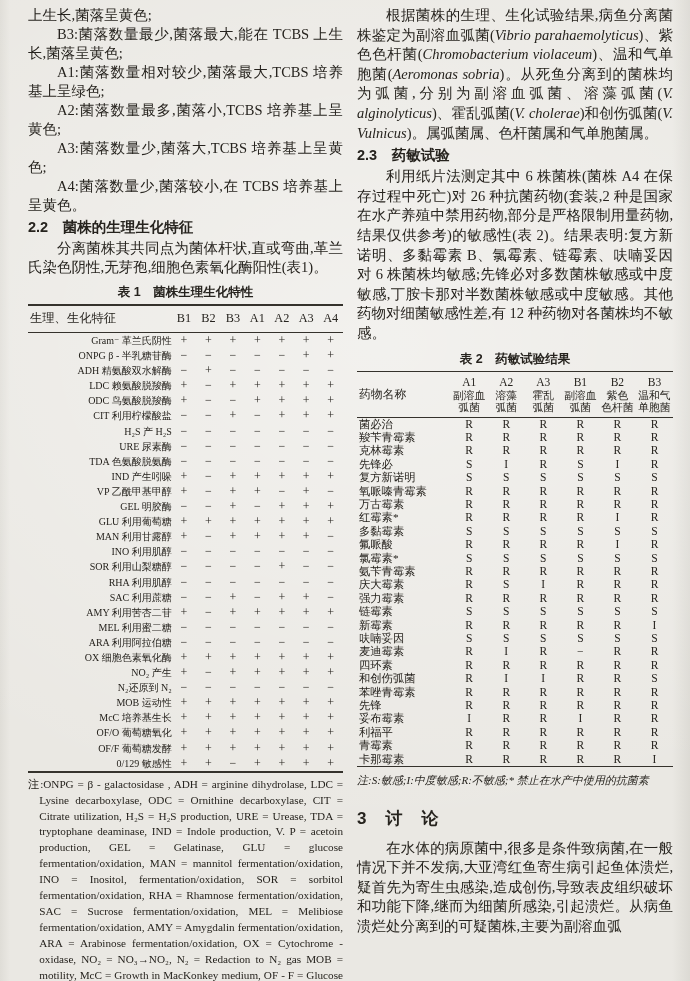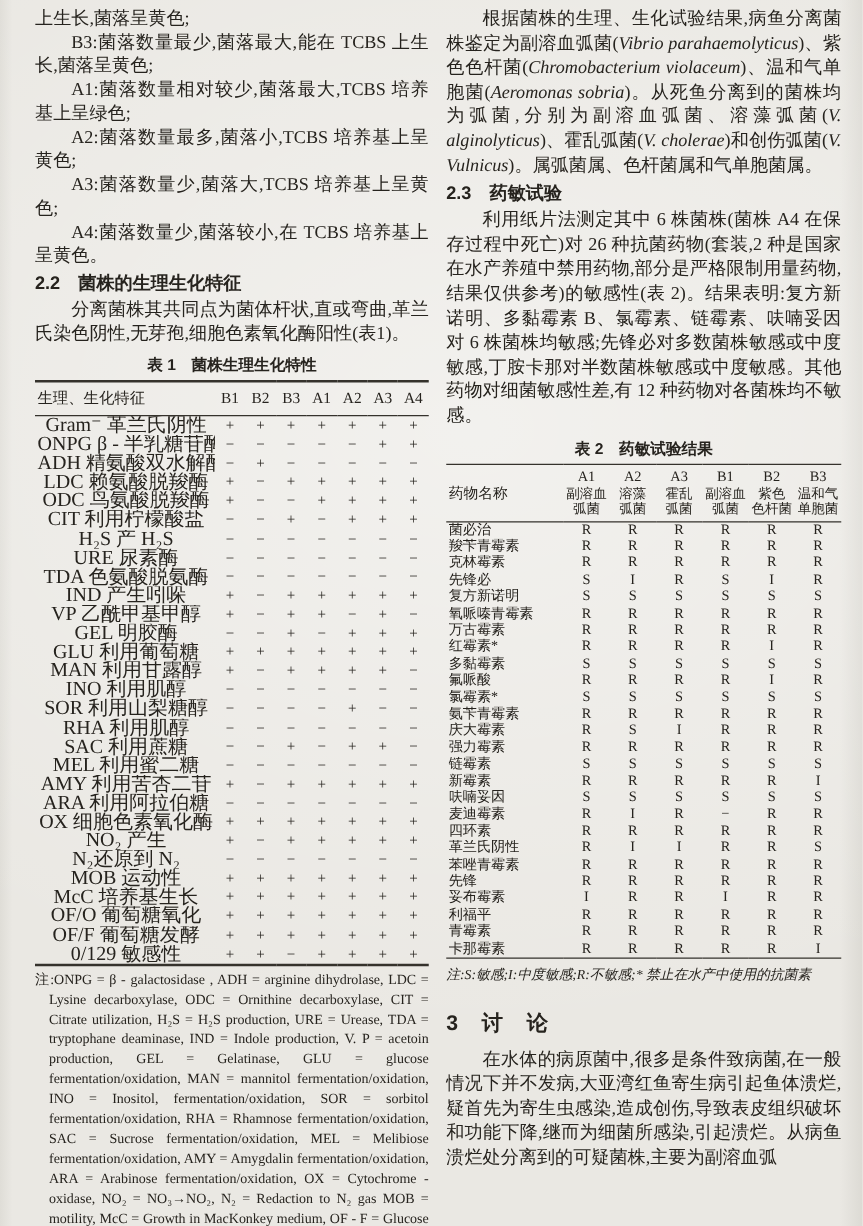--- a/index.html
+++ b/index.html
@@ -29,21 +29,21 @@
   .tcap{font-family:"Liberation Sans","DejaVu Sans",sans-serif;font-weight:bold;
         font-size:12.5px;text-align:center;margin:7px 0 3px 0;}
 
   table{border-collapse:collapse;width:100%;table-layout:fixed;}
   .t1{border-top:2px solid #35322c;border-bottom:2px solid #35322c;}
   .t1 thead th{font-weight:normal;font-size:12.3px;border-bottom:1.2px solid #35322c;
                padding:4px 0 5px 0;text-align:center;}
   .t1 thead th.lbl{width:45%;text-align:left;padding-left:2px;}
   .t1 td{height:15.1px;line-height:15.1px;font-size:12px;text-align:center;padding:0;
          overflow:hidden;white-space:nowrap;}
-  .t1 td.lbl{text-align:center;font-size:16px;padding-left:2px;}
+  .t1 td.lbl{text-align:right;font-size:10px;padding-left:2px;}
 
   .note{font-size:11.2px;line-height:15.9px;text-align:justify;
         margin:4px 0 0 0;padding-left:1em;text-indent:-1em;}
 
   .t2{border-top:1.8px solid #35322c;border-bottom:1.8px solid #35322c;}
   .t2 thead th{font-weight:normal;border-bottom:1.1px solid #35322c;
                padding:4px 0 3px 0;vertical-align:middle;text-align:center;}
   .t2 thead th.lbl{width:29%;text-align:left;font-size:11.8px;padding-left:2px;}
   .t2 .code{font-size:11.5px;line-height:13px;}
   .t2 .cname{font-size:10.8px;line-height:12.5px;white-space:pre-line;}
@@ -258,38 +258,38 @@
             <td class="lbl">SAC 利用蔗糖</td>
             <td>−</td>
             <td>−</td>
             <td>+</td>
             <td>−</td>
             <td>+</td>
             <td>+</td>
             <td>−</td>
           </tr>
           <tr>
+            <td class="lbl">AMY 利用苦杏二苷</td>
+            <td>+</td>
+            <td>−</td>
+            <td>+</td>
+            <td>+</td>
+            <td>+</td>
+            <td>+</td>
+            <td>+</td>
+          </tr>
+          <tr>
             <td class="lbl">MEL 利用蜜二糖</td>
             <td>−</td>
             <td>−</td>
             <td>−</td>
             <td>−</td>
             <td>−</td>
             <td>−</td>
             <td>−</td>
-          </tr>
-          <tr>
-            <td class="lbl">AMY 利用苦杏二苷</td>
-            <td>+</td>
-            <td>−</td>
-            <td>+</td>
-            <td>+</td>
-            <td>+</td>
-            <td>+</td>
-            <td>+</td>
           </tr>
           <tr>
             <td class="lbl">ARA 利用阿拉伯糖</td>
             <td>−</td>
             <td>−</td>
             <td>−</td>
             <td>−</td>
             <td>−</td>
             <td>−</td>
             <td>−</td>
@@ -586,21 +586,21 @@
           <tr>
             <td class="lbl">四环素</td>
             <td>R</td>
             <td>R</td>
             <td>R</td>
             <td>R</td>
             <td>R</td>
             <td>R</td>
           </tr>
           <tr>
-            <td class="lbl">革兰氏阴性</td>
+            <td class="lbl">和创伤弧菌</td>
             <td>R</td>
             <td>I</td>
             <td>I</td>
             <td>R</td>
             <td>R</td>
             <td>S</td>
           </tr>
           <tr>
             <td class="lbl">苯唑青霉素</td>
             <td>R</td>

